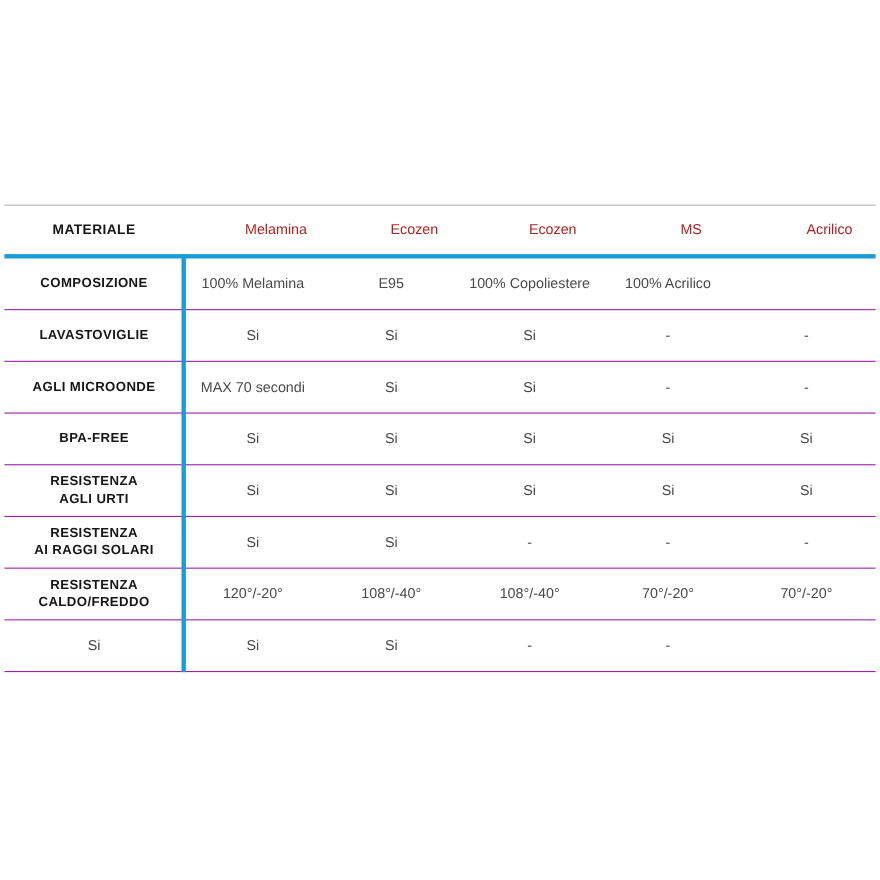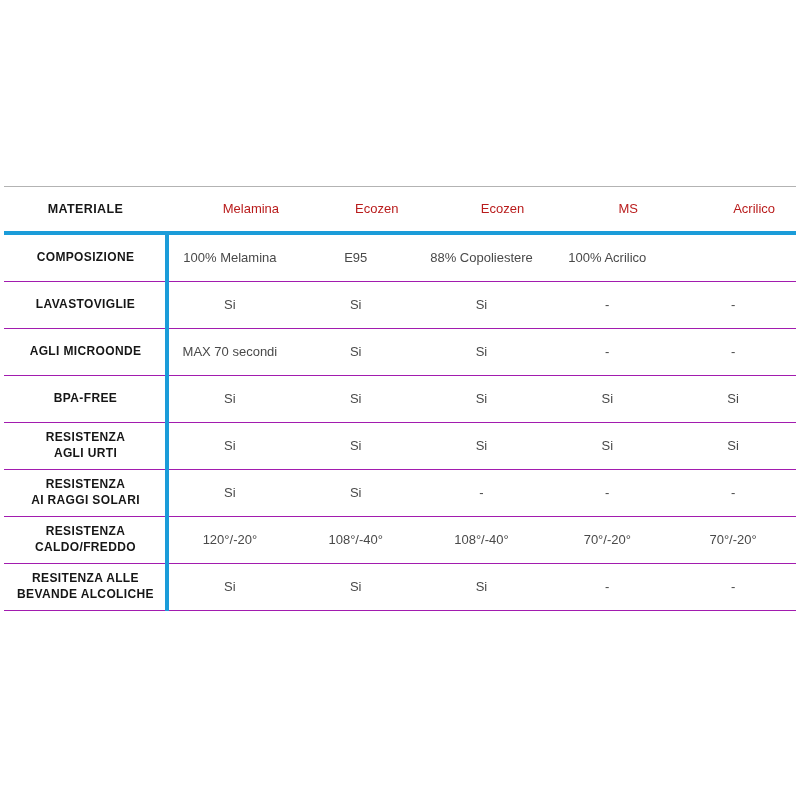--- a/index.html
+++ b/index.html
@@ -79,21 +79,21 @@
       <div class="cell col">Ecozen</div>
       <div class="cell col">Ecozen</div>
       <div class="cell col">MS</div>
       <div class="cell col">Acrilico</div>
     </div>
 
     <div class="row">
       <div class="cell label">COMPOSIZIONE</div>
       <div class="cell">100% Melamina</div>
       <div class="cell">E95</div>
-      <div class="cell">88% Copoliestere</div>
+      <div class="cell">100% Copoliestere</div>
       <div class="cell">100% Acrilico</div>
     </div>
 
     <div class="row">
       <div class="cell label">LAVASTOVIGLIE</div>
       <div class="cell">Si</div>
       <div class="cell">Si</div>
       <div class="cell">Si</div>
       <div class="cell">-</div>
       <div class="cell">-</div>
@@ -141,22 +141,20 @@
       <div class="cell label">RESISTENZA
 CALDO/FREDDO</div>
       <div class="cell">120°/-20°</div>
       <div class="cell">108°/-40°</div>
       <div class="cell">108°/-40°</div>
       <div class="cell">70°/-20°</div>
       <div class="cell">70°/-20°</div>
     </div>
 
     <div class="row">
-      <div class="cell label">RESITENZA ALLE
-BEVANDE ALCOLICHE</div>
       <div class="cell">Si</div>
       <div class="cell">Si</div>
       <div class="cell">Si</div>
       <div class="cell">-</div>
       <div class="cell">-</div>
     </div>
 
     <div class="v-divider"></div>
   </div>
 </div>

